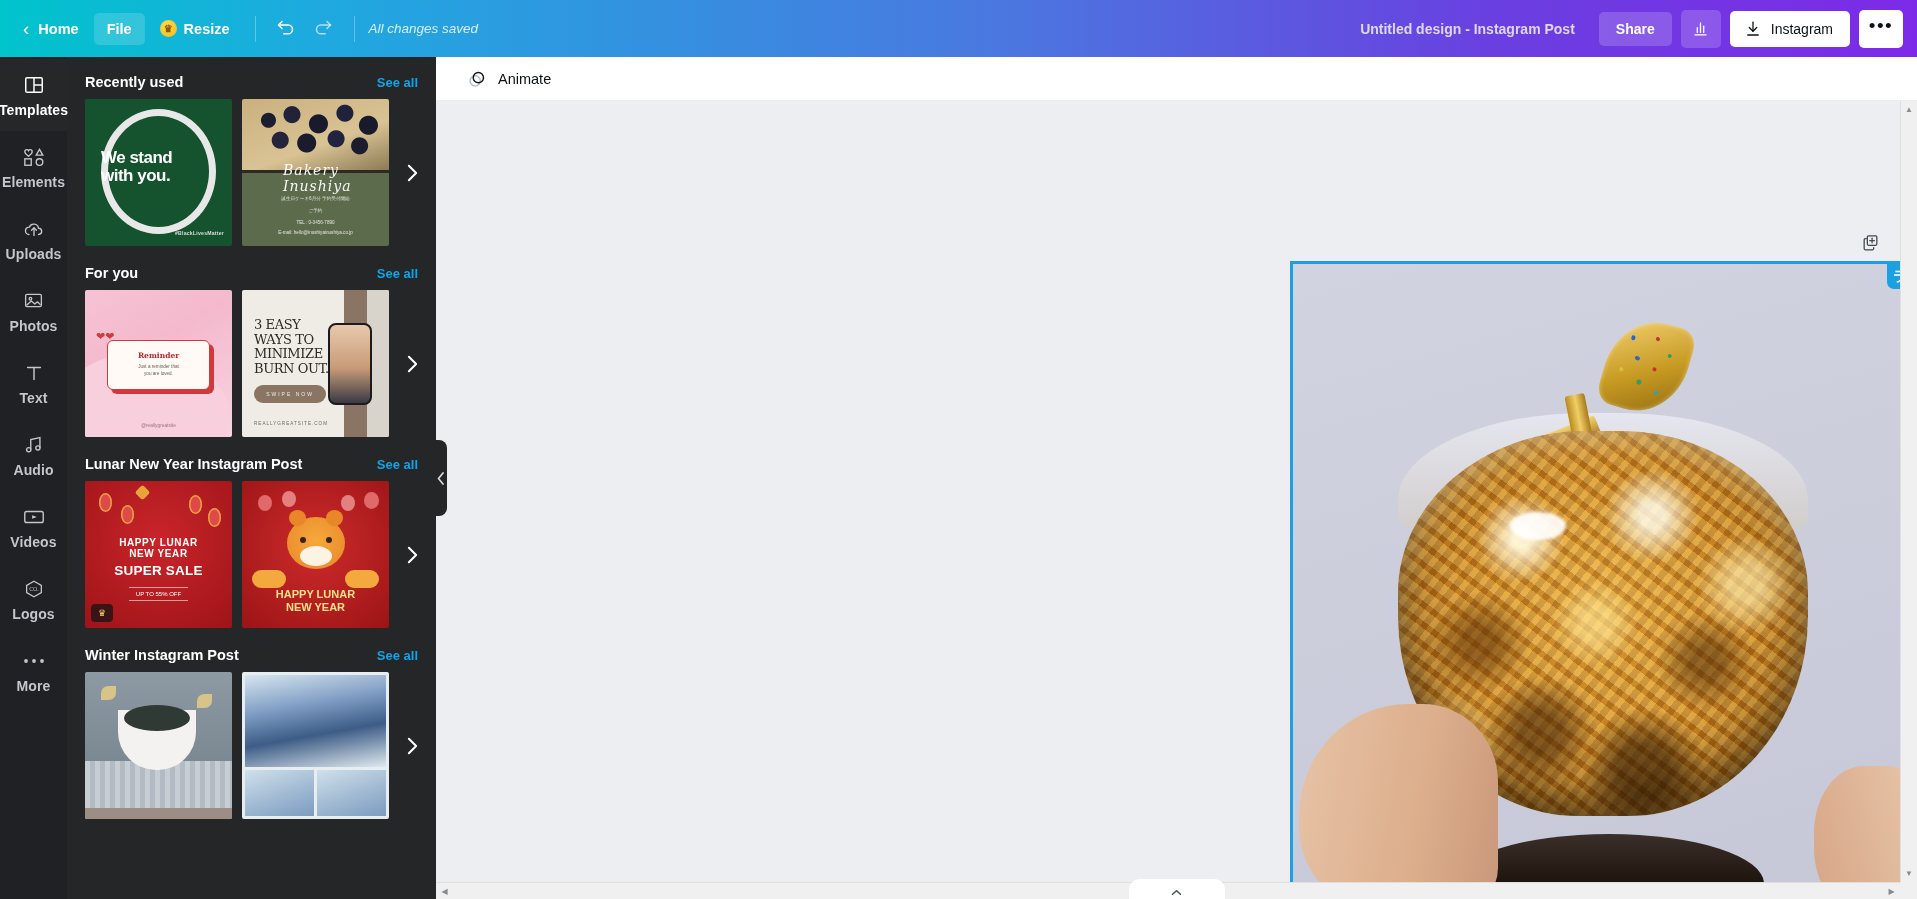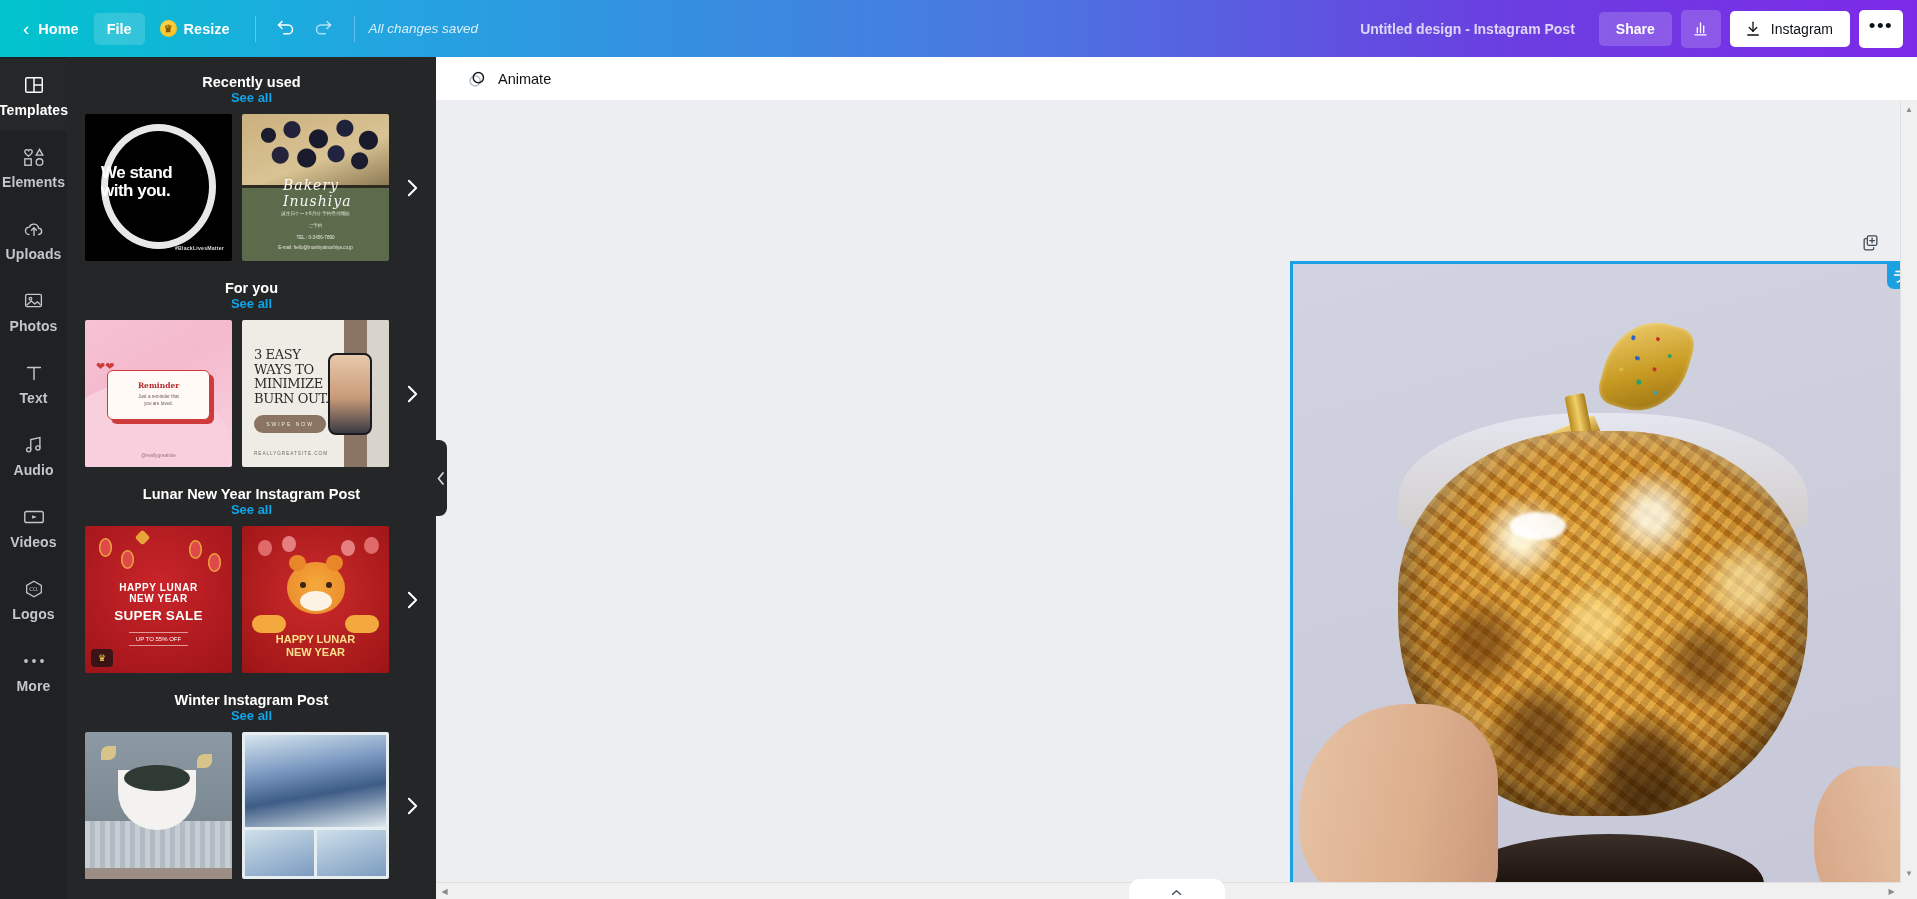--- a/index.html
+++ b/index.html
@@ -113,21 +113,20 @@
     padding: 4px 0 0 0;
     scrollbar-width: thin; scrollbar-color: #6a6d72 transparent;
   }
   .panel-scroll::-webkit-scrollbar { width: 8px; }
   .panel-scroll::-webkit-scrollbar-thumb { background: #6a6d72; border-radius: 4px; }
   .panel-scroll::-webkit-scrollbar-track { background: transparent; }
   .sect { margin-bottom: 6px; }
   .sect-head {
     display: flex; align-items: center; justify-content: space-between;
     padding: 13px 18px 9px 18px;
-    flex-direction: column;
   }
   .sect-title { color: #fff; font-size: 14.5px; font-weight: 700; }
   .see-all { color: #0ea5e9; font-size: 13px; font-weight: 700; cursor: pointer; }
   .row-wrap { position: relative; padding: 0 18px; }
   .thumb-row { display: flex; gap: 10px; overflow: hidden; }
   .thumb {
     width: 147px; height: 147px; min-width: 147px;
     border-radius: 2px; overflow: hidden; cursor: pointer; position: relative;
     background: #333;
   }
@@ -137,21 +136,21 @@
     cursor: pointer; color: #fff; z-index: 5;
   }
   .pro-badge {
     position: absolute; left: 6px; bottom: 6px; width: 22px; height: 18px;
     border-radius: 4px; background: rgba(20,20,22,0.75);
     display: flex; align-items: center; justify-content: center;
     font-size: 9px; color: #ffd951;
   }
 
   
-  .t-bl { background: #000000; position: relative; }
+  .t-bl { background: #14532d; position: relative; }
   .t-bl .ring {
     position: absolute; left: 16px; top: 10px; width: 115px; height: 125px;
     border: 7px solid #e8e8e8; border-radius: 50%;
   }
   .t-bl .txt {
     position: absolute; left: 16px; top: 50px; color: #fff;
     font-size: 17px; font-weight: 700; line-height: 1.07; letter-spacing: -0.5px;
   }
   .t-bl .tag {
     position: absolute; right: 8px; bottom: 10px; color: #dcdcdc;

